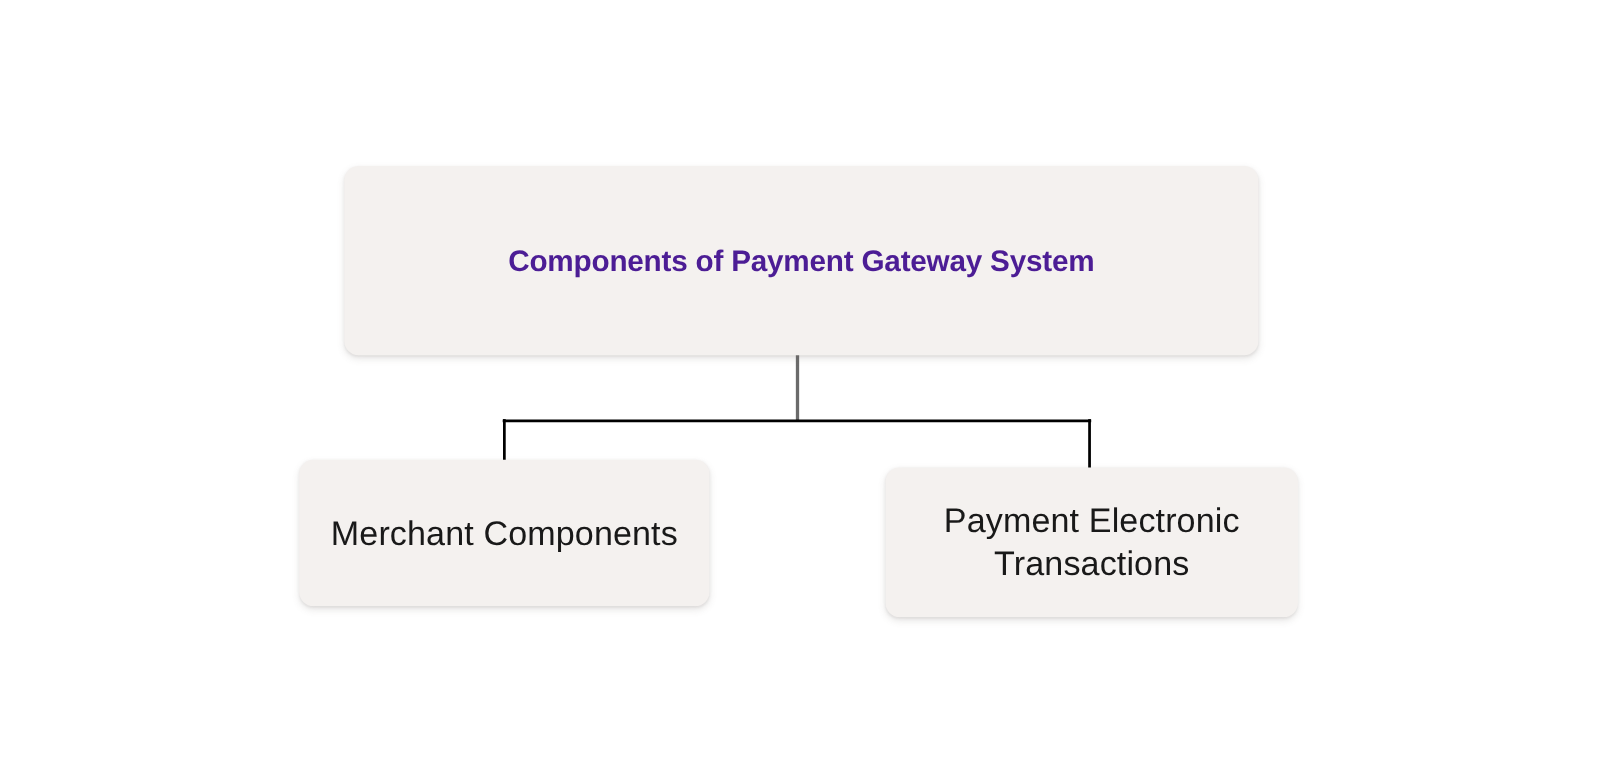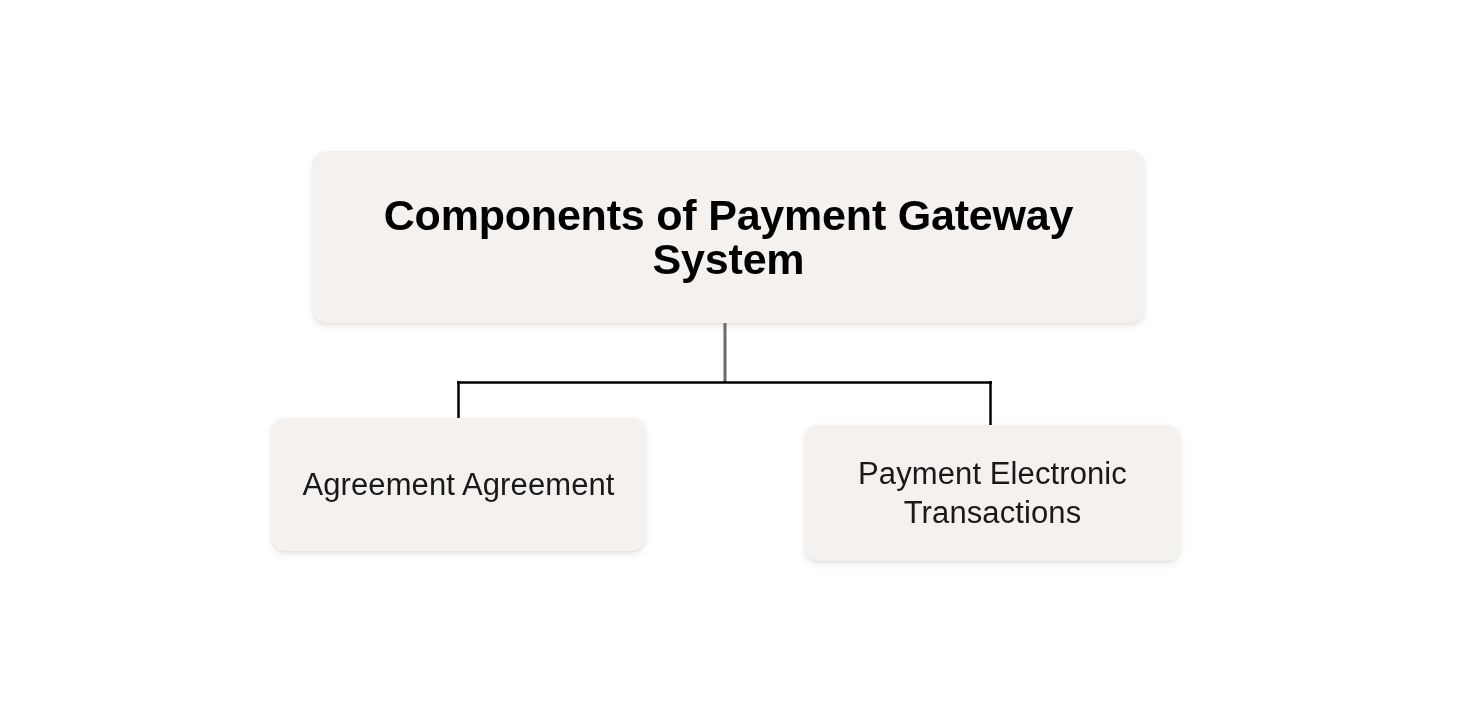--- a/index.html
+++ b/index.html
@@ -55,22 +55,22 @@
   }
 
   
   #node-root {
     left: 313px;
     top: 151px;
     width: 831px;
     height: 172px;
   }
   #node-root .node-label {
-    color: #000000;
-    font-size: 43px;
+    color: #4c1d95;
+    font-size: 27px;
     font-weight: bold;
     line-height: 44px;
     letter-spacing: -0.2px;
     font-stretch: condensed;
   }
 
   
   .node-child .node-label {
     color: #191919;
     font-size: 31px;
@@ -107,20 +107,20 @@
     <line x1="458.5" y1="381" x2="458.5" y2="419" stroke="#000000" stroke-width="2.5"></line>
 
     <line x1="990.5" y1="381" x2="990.5" y2="426" stroke="#000000" stroke-width="2.5"></line>
   </svg>
 
   <div class="node" id="node-root">
     <span class="node-label">Components of Payment Gateway System</span>
   </div>
 
   <div class="node node-child" id="node-merchant-agreement">
-    <span class="node-label">Agreement Agreement</span>
+    <span class="node-label">Merchant Components</span>
   </div>
 
   <div class="node node-child" id="node-secure-electronic-transactions">
     <span class="node-label">Payment Electronic Transactions</span>
   </div>
 
 </div>
 
 </body></html>

